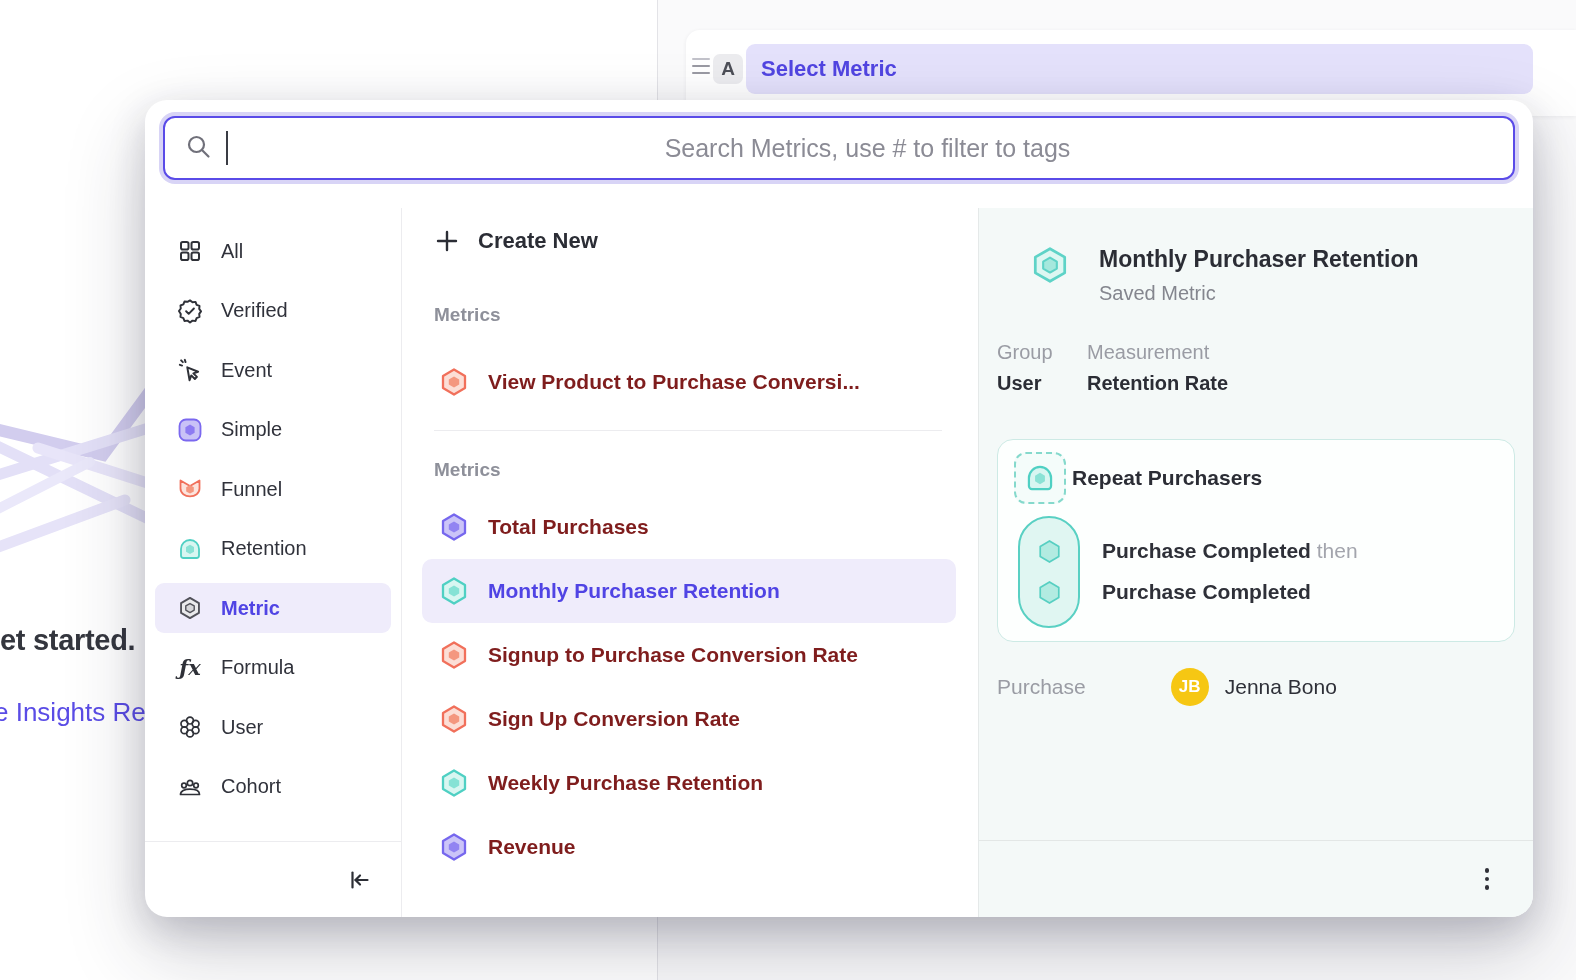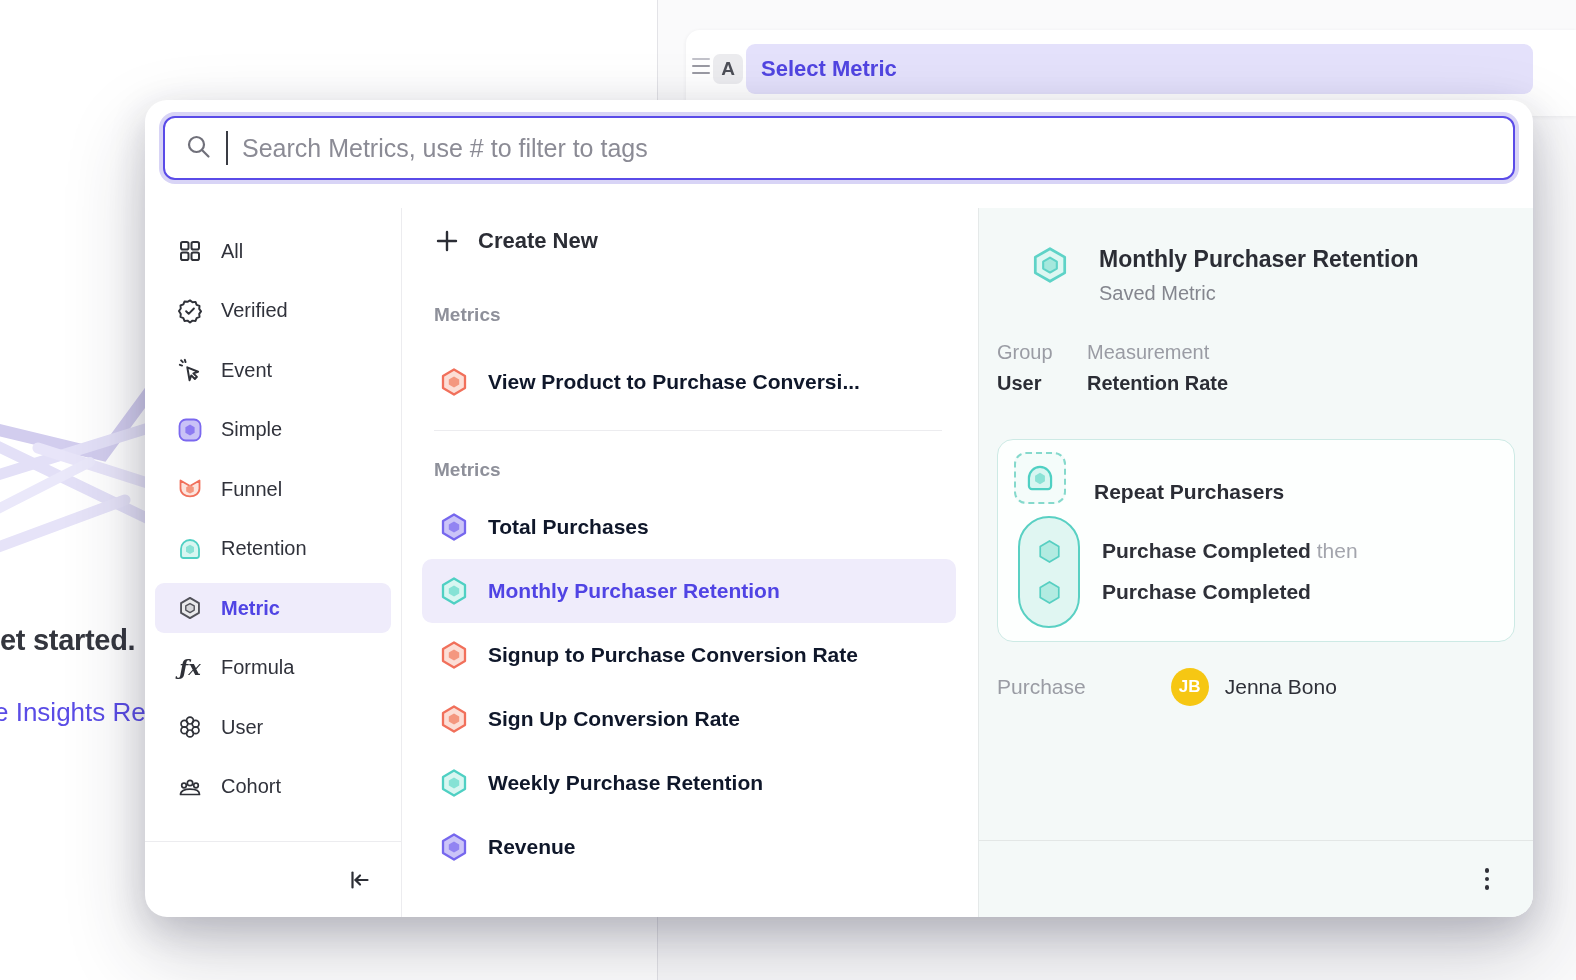--- a/index.html
+++ b/index.html
@@ -18,21 +18,21 @@
   .drag-handle i{display:block;height:2px;background:#9a9aa3;border-radius:2px;}
   .drag-handle i:first-child{background:#c2c2ca;}
   .query-badge{position:absolute;left:27px;top:24px;width:30px;height:30px;background:#ececef;border-radius:7px;display:flex;align-items:center;justify-content:center;font-size:19px;font-weight:700;color:#4c4e57;}
   .query-pill{position:absolute;left:60px;top:14px;width:787px;height:50px;background:#e4e1fb;border-radius:9px;display:flex;align-items:center;padding-left:15px;font-size:22px;font-weight:600;color:#5145e1;box-sizing:border-box;}
 
   
   .modal{position:absolute;left:145px;top:100px;width:1388px;height:817px;background:#ffffff;border-radius:22px;box-shadow:0 12px 36px rgba(35,35,60,.18),0 34px 80px rgba(35,35,60,.22);overflow:hidden;}
 
   .search-wrap{position:absolute;left:18px;top:16px;right:18px;height:64px;border:2px solid #5a4be8;border-radius:12px;box-shadow:0 0 0 4px #d8d4f6;display:flex;align-items:center;padding:0 20px;gap:14px;background:#fff;box-sizing:border-box;}
   .caret{width:2px;height:34px;background:#3a3c44;flex:none;}
-  .search-input{border:none;outline:none;flex:1;font-size:25px;color:#b91c1c;font-family:"Liberation Sans",sans-serif;background:transparent;padding:0;}
+  .search-input{border:none;outline:none;flex:1;font-size:25px;color:#b91c1c;font-family:"Liberation Sans",sans-serif;background:transparent;padding:0;text-align:center;}
   .search-input::placeholder{color:#8b8b95;}
 
   .columns{position:absolute;left:0;top:108px;bottom:0;width:100%;display:flex;}
 
   
   .sidebar{width:257px;flex:none;border-right:1px solid #ececef;position:relative;padding-top:18px;box-sizing:border-box;}
   .sb-item{height:50px;margin:0 10px 9.5px 10px;border-radius:9px;display:flex;align-items:center;gap:18px;padding:0 22px;cursor:pointer;}
   .sb-item .sb-ico{width:26px;height:26px;flex:none;display:flex;align-items:center;justify-content:center;}
   .sb-item .sb-label{font-size:20px;font-weight:500;color:#30323b;}
   .sb-item.selected{background:#efecfb;}
@@ -42,21 +42,21 @@
   .collapse-btn{width:28px;height:28px;display:flex;align-items:center;justify-content:center;cursor:pointer;}
 
   
   .middle{flex:1;position:relative;padding:20px 18px 0 16px;box-sizing:border-box;overflow:hidden;}
   .create-row{display:flex;align-items:flex-start;gap:18px;height:48px;padding-left:16px;cursor:pointer;}
   .create-row .plus{width:26px;height:26px;flex:none;}
   .create-row .create-label{font-size:22px;font-weight:700;color:#2b2d35;}
   .section-label{font-size:19px;font-weight:600;color:#8e909a;margin:28px 0 0 16px;height:24px;}
   .m-row{height:64px;display:flex;align-items:center;gap:18px;padding:0 16px;margin:0 4px;border-radius:10px;cursor:pointer;}
   .m-row.recent{margin-top:22px;}
-  .m-row .m-label{font-size:21px;font-weight:600;color:#0f172a;white-space:nowrap;}
+  .m-row .m-label{font-size:21px;font-weight:600;color:#7f1d1d;white-space:nowrap;}
   .m-row.selected{background:#efecfb;}
   .m-row.selected .m-label{color:#5044e4;}
   .list-divider{height:1px;background:#ececef;margin:16px 18px 0 16px;}
   .metric-rows{margin-top:12px;}
 
   .hex{width:32px;height:32px;flex:none;}
   .hex .o{stroke-width:2.3;stroke-linejoin:round;}
   .hex.coral .o{fill:#fcded6;stroke:#f1705b}.hex.coral .i{fill:#f4977f}
   .hex.purple .o{fill:#cbc4f8;stroke:#7667ee}.hex.purple .i{fill:#9183f2}
   .hex.teal .o{fill:#d8f6f1;stroke:#4fd0c3}.hex.teal .i{fill:#86e2d5}
@@ -65,21 +65,21 @@
   .right{width:555px;flex:none;background:#f4f9f8;border-left:1px solid #e5e9e9;position:relative;padding:36px 18px 0 18px;box-sizing:border-box;}
   .detail-head{display:flex;gap:28px;margin-left:16px;}
   .detail-title{font-size:23px;font-weight:700;color:#2b2d35;line-height:30px;}
   .detail-sub{font-size:20px;color:#84868e;margin-top:8px;}
   .meta-row{display:flex;margin-top:36px;}
   .meta-col1{min-width:90px;}
   .meta-label{font-size:20px;font-weight:500;color:#9a9ca4;}
   .meta-value{font-size:20px;font-weight:700;color:#2b2d35;margin-top:8px;}
 
   .repeat-card{margin-top:44px;background:#fdfffe;border:1.5px solid #cdeae5;border-radius:16px;padding:12px 16px 16px 16px;height:203px;box-sizing:border-box;}
-  .rc-head{display:flex;align-items:flex-end;gap:28px;}
+  .rc-head{display:flex;align-items:center;gap:6px;}
   .dashed-box{width:52px;height:52px;border:2px dashed #85d9cc;border-radius:12px;display:flex;align-items:center;justify-content:center;box-sizing:border-box;background:#f4fcfa;}
   .rc-title{font-size:21px;font-weight:700;color:#2b2d35;}
   .rc-body{display:flex;margin-top:12px;}
   .capsule{width:62px;height:112px;margin-left:4px;border:2px solid #59d0c3;border-radius:31px;background:#e0f6f2;display:flex;flex-direction:column;align-items:center;justify-content:center;gap:14px;box-sizing:border-box;flex:none;}
   .rc-steps{margin-left:22px;padding-top:14px;font-size:21px;line-height:41px;color:#2e3038;font-weight:600;white-space:nowrap;}
   .then-word{color:#a3a5ad;font-weight:400;}
 
   .creator-row{display:flex;align-items:center;margin-top:26px;height:38px;}
   .creator-label{font-size:21px;font-weight:500;color:#9a9ca4;margin-left:0px;}
   .avatar{width:38px;height:38px;border-radius:50%;background:#f6c713;color:#fff;font-size:17px;font-weight:700;display:flex;align-items:center;justify-content:center;margin-left:85px;}

